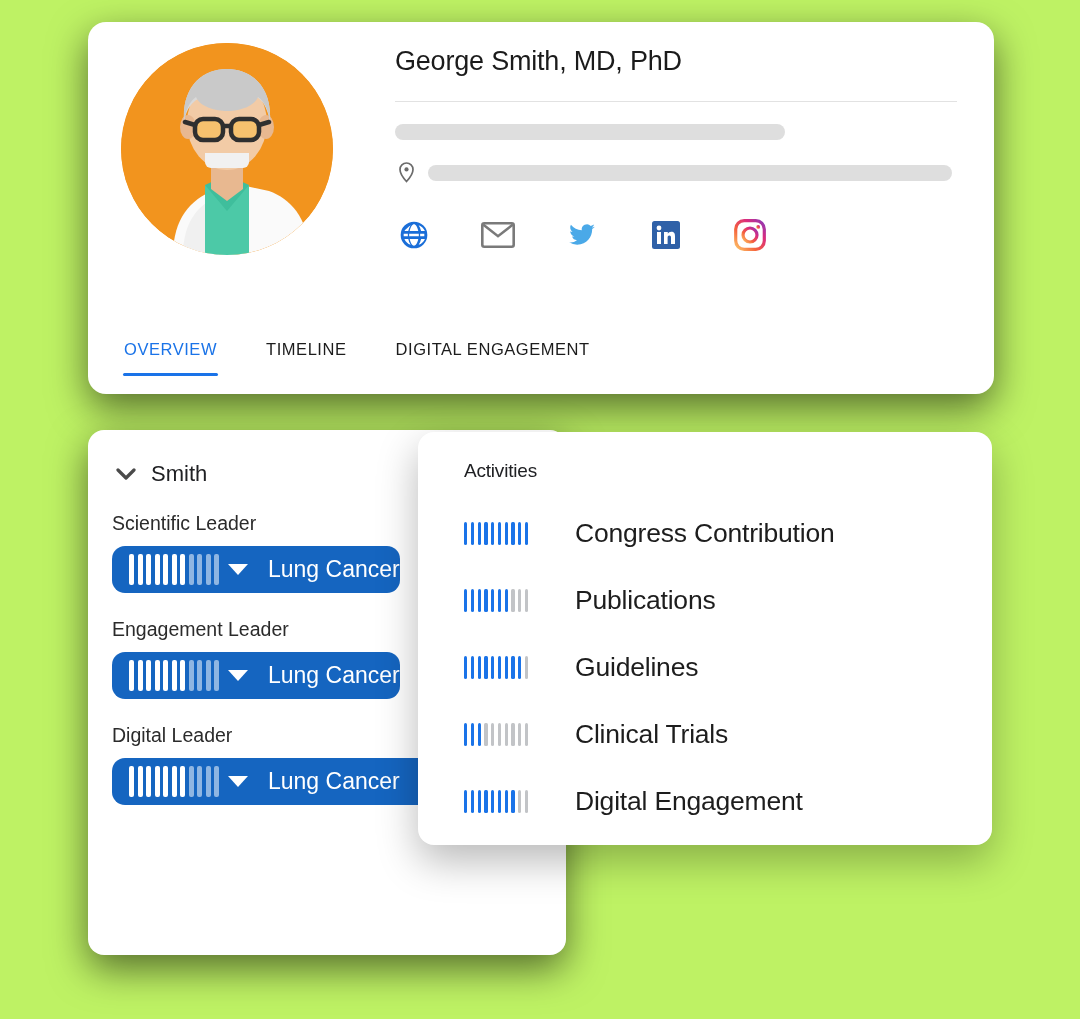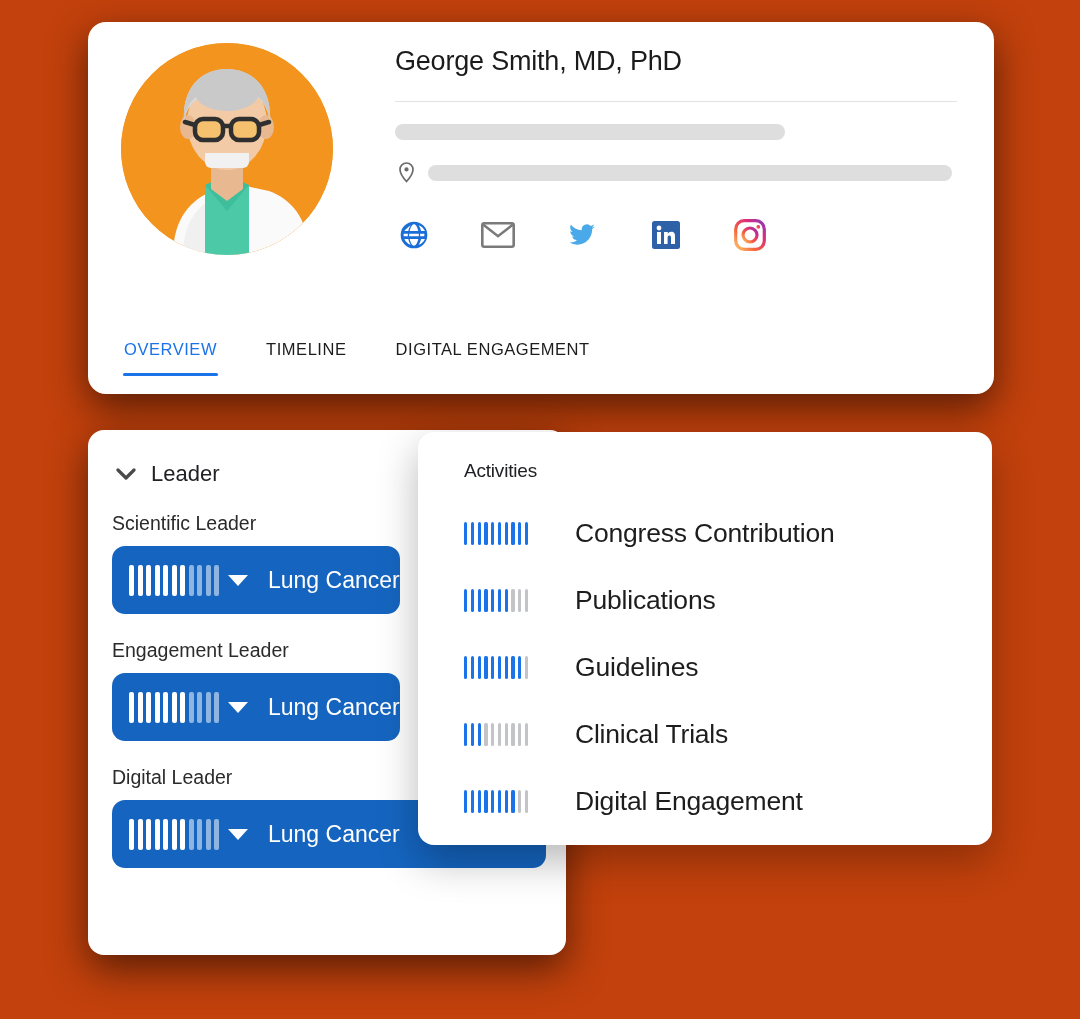--- a/index.html
+++ b/index.html
@@ -1,19 +1,19 @@
 <!DOCTYPE html>
 <html><head>
 <meta charset="utf-8">
 <style>
   * { margin:0; padding:0; box-sizing:border-box; }
   html,body { width:1080px; height:1019px; background:#000; overflow:hidden; }
   body { font-family:"Liberation Sans", sans-serif; -webkit-font-smoothing:antialiased; }
 
-  .stage { position:relative; width:1080px; height:1019px; background:#c2410c; }
+  .stage { position:relative; width:1080px; height:1019px; background:#bef264; }
 
   
   .profile-card{
     position:absolute; left:88px; top:22px; width:906px; height:372px;
     background:#fff; border-radius:18px;
     box-shadow:0 14px 38px rgba(0,0,0,.55);
   }
   .profile-top{ position:absolute; left:0; top:0; width:100%; height:300px; }
 
   .avatar{
@@ -65,21 +65,21 @@
     box-shadow:0 14px 38px rgba(0,0,0,.55);
   }
   .topics-head{ display:flex; align-items:center; padding:31px 0 0 26px; }
   .chev{ width:24px; height:24px; display:flex; align-items:center; justify-content:center; }
   .topics-title{ font-size:22px; color:#202124; margin-left:13px; font-weight:400;}
 
   .topic-group{ padding-left:24px; margin-top:25px; }
   .topic-label{ font-size:19.5px; color:#2b2b2b; margin-bottom:11px; }
 
   .pill{
-    display:inline-flex; align-items:center; height:68px; border-radius:13px;
+    display:inline-flex; align-items:center; height:47px; border-radius:13px;
     background:#1565C0; padding:0 0 0 17px; cursor:pointer; position:relative;
     min-width:236px;
   }
   .pill.wide{ width:434px; padding-right:14px; }
   .pill-meter{ display:flex; align-items:center; gap:3.5px; }
   .pill-meter i{ display:block; width:5px; height:31px; border-radius:2px; background:#ffffff; }
   .pill-meter i.dim{ background:#8fb6e2; }
   .caret{ margin-left:9px; width:0; height:0;
     border-left:10px solid transparent; border-right:10px solid transparent;
     border-top:11px solid #fff; }
@@ -206,21 +206,21 @@
     </div>
   </div>
 
   <div class="topics-card">
     <div class="topics-head">
       <span class="chev">
         <svg width="20" height="13" viewBox="0 0 20 13">
           <path d="M2 2l8 8 8-8" fill="none" stroke="#4a4a4a" stroke-width="3.2" stroke-linecap="round" stroke-linejoin="round"></path>
         </svg>
       </span>
-      <span class="topics-title">Leader</span>
+      <span class="topics-title">Smith</span>
     </div>
 
     <div class="topic-group">
       <div class="topic-label">Scientific Leader</div>
       <div class="pill">
         <span class="pill-meter">
           <i></i>
             <i></i>
             <i></i>
             <i></i>

